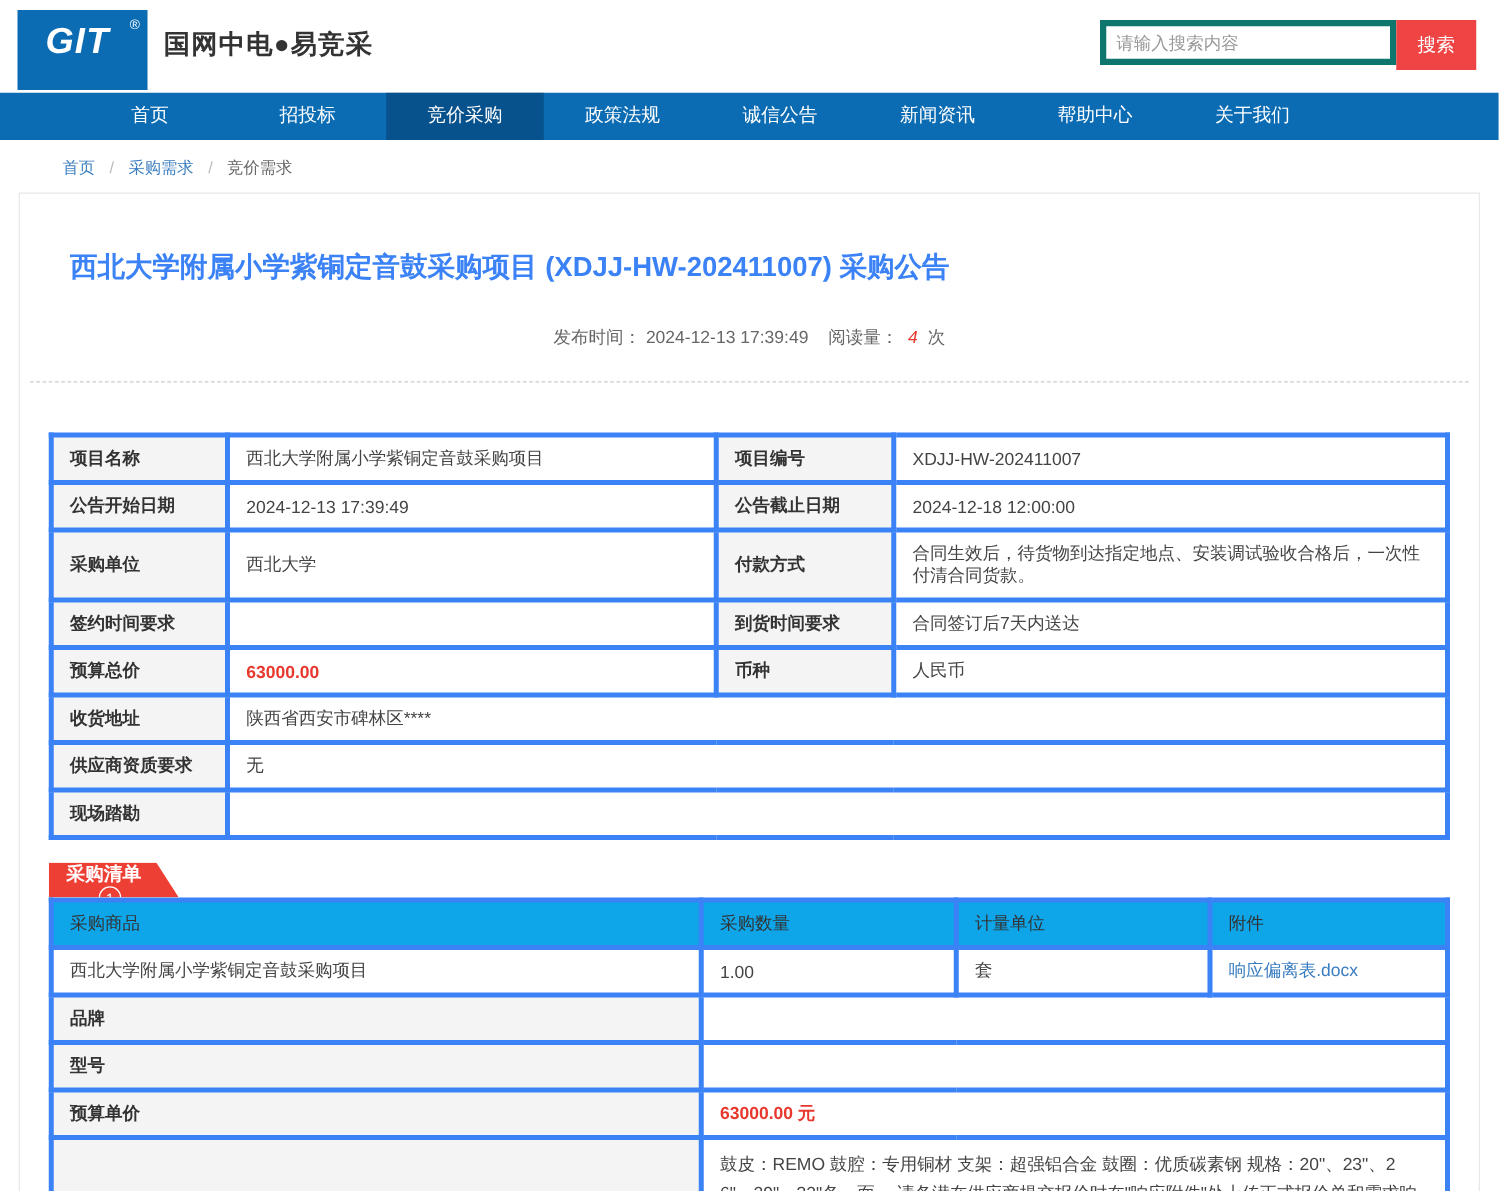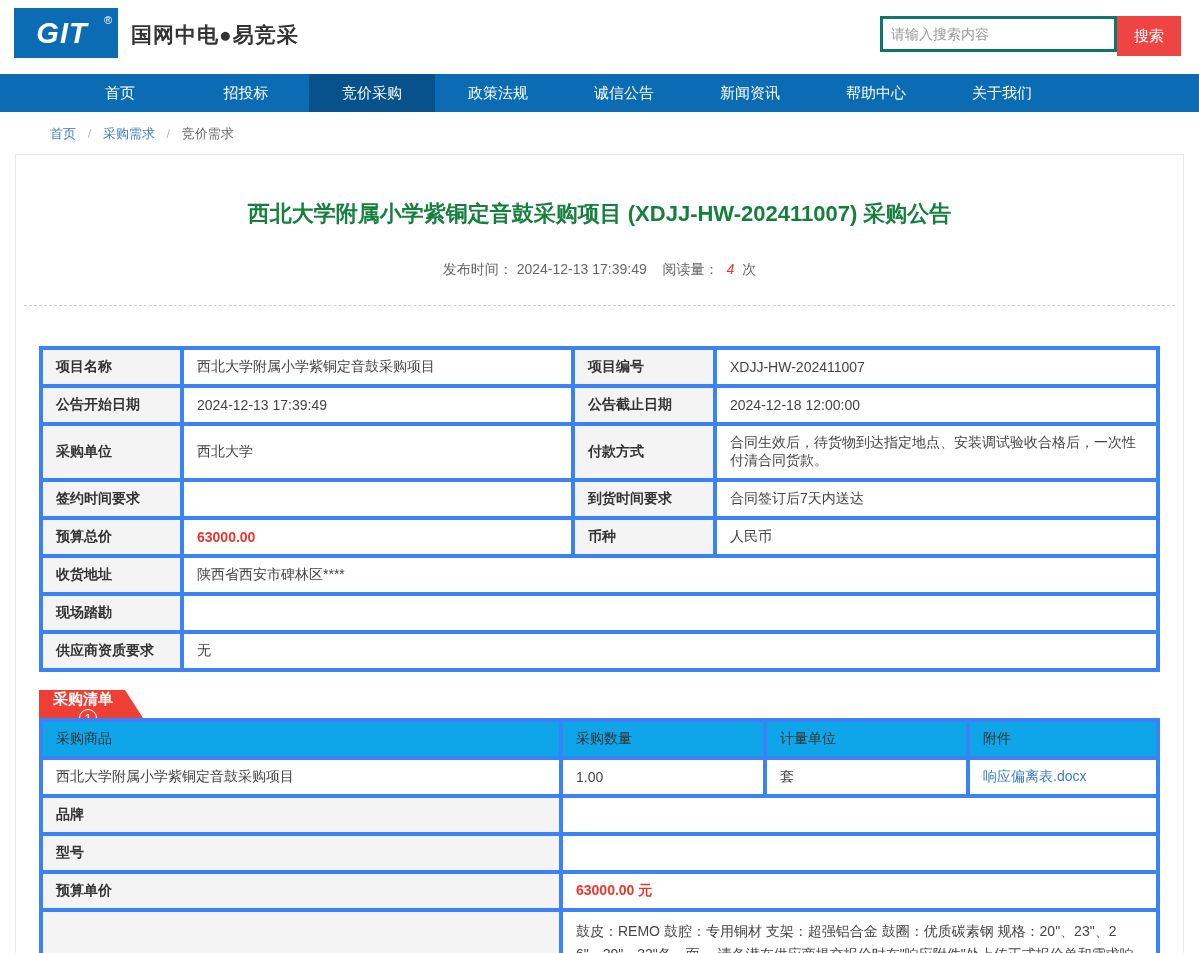--- a/index.html
+++ b/index.html
@@ -6,35 +6,35 @@
   html,body { margin:0; padding:0; }
   body {
     width:1199px; height:953px; overflow:hidden;
     background:#fff; color:#333;
     font-family:"Liberation Sans","DejaVu Sans",sans-serif;
     font-size:14px;
   }
   
   .site-header { position:relative; height:74px; background:#fff; }
   .logo {
-    position:absolute; left:14px; top:8px; width:104px; height:50px;
+    position:absolute; left:14px; top:8px; width:104px; height:64px;
     background:#0b6cb3; color:#fff; text-align:center; cursor:pointer;
   }
   .logo-git {
     font-style:italic; font-weight:bold; font-size:29px; line-height:50px;
     letter-spacing:1px; padding-right:8px;
   }
   .logo-reg { position:absolute; top:6px; right:6px; font-size:11px; font-style:normal; }
   .brand {
     position:absolute; left:131px; top:21px;
     font-size:21px; font-weight:bold; color:#333; letter-spacing:1px;
   }
   .search-box { position:absolute; right:18px; top:16px; display:flex; }
   .search-input {
-    width:237px; height:36px; border:3px solid #0f766e; outline:none;
+    width:237px; height:36px; border:5px solid #0f766e; outline:none;
     padding:0 8px; font-size:14px; color:#333;
     font-family:"Liberation Sans","DejaVu Sans",sans-serif;
   }
   .search-input::placeholder { color:#999; }
   .search-btn {
     width:64px; height:40px; border:none; background:#ef4444; color:#fff;
     font-size:15px; cursor:pointer;
     font-family:"Liberation Sans","DejaVu Sans",sans-serif;
   }
   
@@ -48,22 +48,22 @@
   .breadcrumb { padding:13px 0 11px 50px; font-size:13px; color:#999; }
   .crumb-link { color:#3a7dc0; cursor:pointer; text-decoration:none; }
   .crumb-sep { margin:0 8px; color:#bbb; }
   .crumb-current { color:#666; }
   
   .card {
     margin:0 15px; border:1px solid #e8e8e8; background:#fff;
     min-height:810px; padding-bottom:10px;
   }
   .title {
-    margin:0; padding:44px 40px 0; text-align:center;
-    font-size:22px; font-weight:bold; color:#15803d;
+    margin:0; padding:44px 40px 0; text-align:left;
+    font-size:22px; font-weight:bold; color:#3b82f6;
   }
   .meta { margin-top:32px; text-align:center; font-size:14px; color:#666; }
   .meta .views-group { margin-left:12px; }
   .views-count { color:#e8382e; font-style:italic; margin:0 4px; }
   .dashed { margin:26px 8px 0; border-top:1px dashed #ccc; height:0; }
   
   .tbl {
     width:1121px; margin:40px auto 0; border-collapse:collapse; font-size:14px;
     table-layout:fixed;
   }
@@ -172,26 +172,26 @@
       <td class="label-cell">预算总价</td>
       <td class="value-cell red-text">63000.00</td>
       <td class="label-cell">币种</td>
       <td class="value-cell">人民币</td>
     </tr>
     <tr>
       <td class="label-cell">收货地址</td>
       <td class="value-cell" colspan="3">陕西省西安市碑林区****</td>
     </tr>
     <tr>
+      <td class="label-cell">供应商资质要求</td>
+      <td class="value-cell" colspan="3">无</td>
+    </tr>
+    <tr>
       <td class="label-cell">现场踏勘</td>
       <td class="value-cell" colspan="3"></td>
-    </tr>
-    <tr>
-      <td class="label-cell">供应商资质要求</td>
-      <td class="value-cell" colspan="3">无</td>
     </tr>
   </tbody>
     </table>
 
   <div class="ribbon-row">
     <div class="ribbon">
       <span>采购清单</span>
       <span class="ribbon-count">1</span>
     </div>
   </div>

